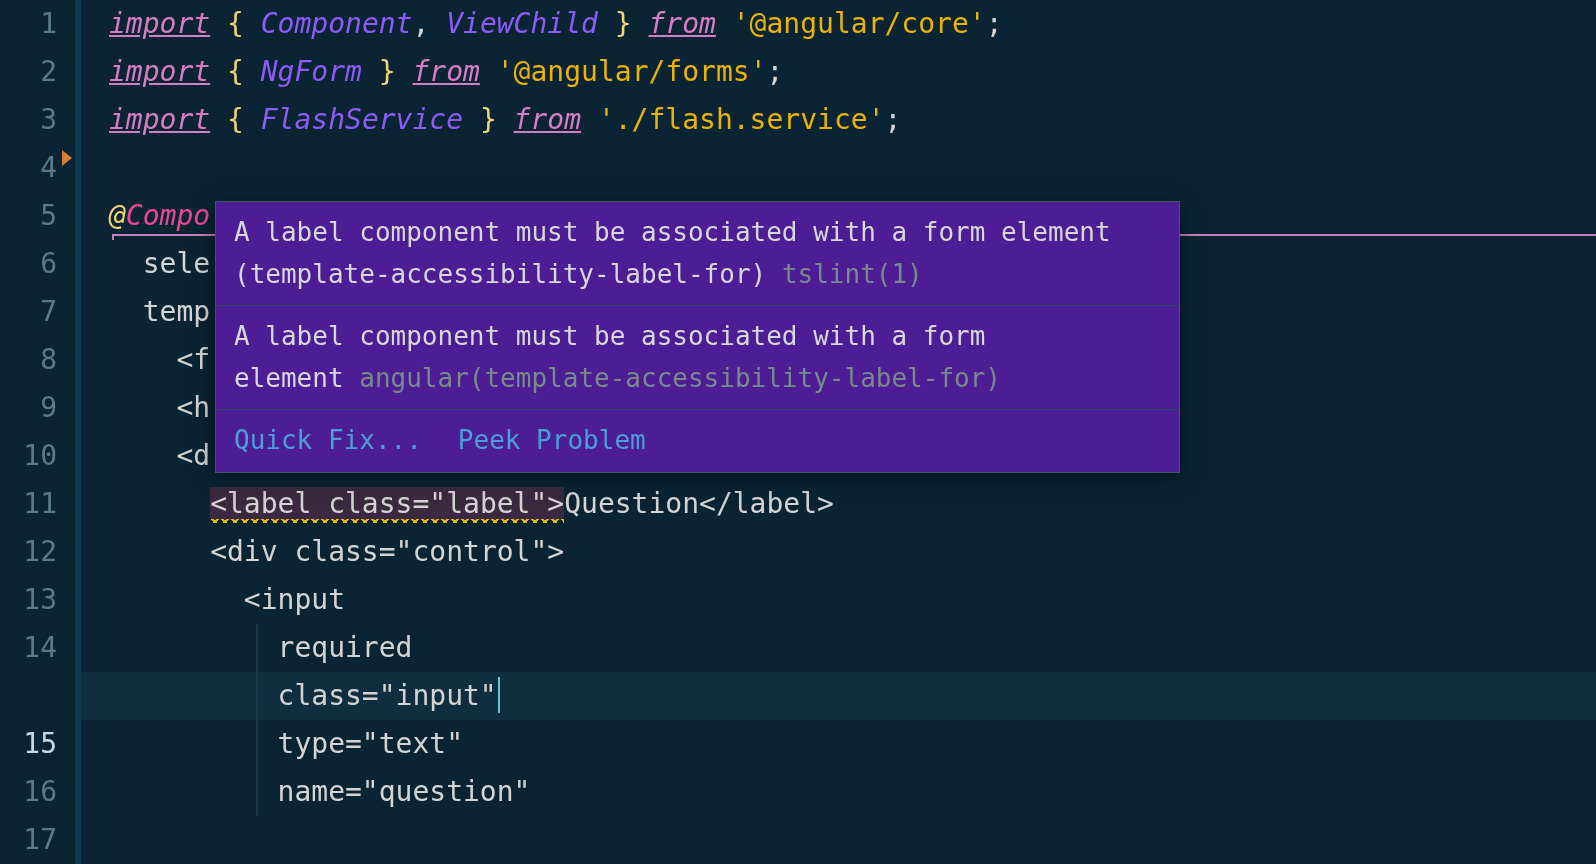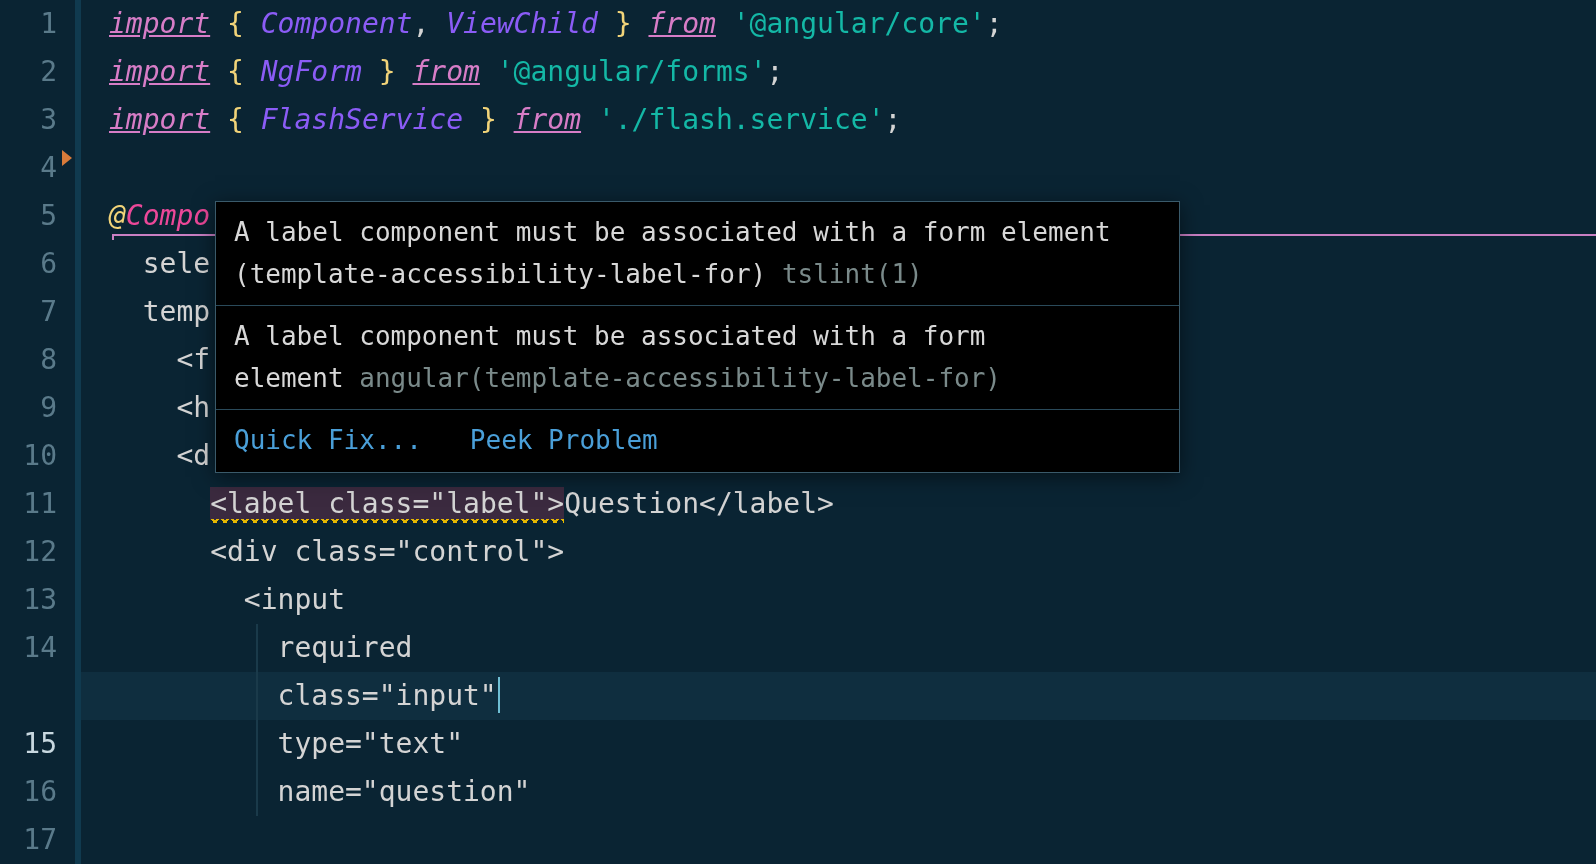--- a/index.html
+++ b/index.html
@@ -60,21 +60,21 @@
   }
   .indent-guide {
     position: absolute;
     top: 0;
     bottom: 0;
     width: 2px;
     background: #1a3a4a;
   }
   .kw { color: #d77dc7; font-style: italic; text-decoration: underline; }
   .type { color: #8b5cf6; font-style: italic; }
-  .str { color: #14b8a6; margin-top: 8px; }
+  .str { color: #eab308; margin-top: 8px; }
   .brace { color: #f2d479; }
   .txt { color: #d4d4d4; }
   .decorator-at { color: #f2d479; font-style: italic; }
   .decorator-name { color: #ec4899; font-style: italic; }
 
   .warn-underline {
     position: relative;
     background: #3b2a3f;
   }
   .warn-wave {
@@ -86,40 +86,40 @@
                       linear-gradient(-45deg, transparent 40%, #e6b800 40%, #e6b800 60%, transparent 60%);
     background-size: 10px 6px;
     background-repeat: repeat-x;
   }
 
   .hover-tooltip {
     position: absolute;
     left: 215px;
     top: 201px;
     width: 965px;
-    background: #000000;
+    background: #4c1d95;
     border: 1px solid #3a5a6a;
     box-shadow: 0 4px 20px rgba(0,0,0,0.5);
     font-size: 26px;
     line-height: 1.6;
     z-index: 10;
   }
   .tooltip-section {
     padding: 10px 18px;
     border-bottom: 1px solid #2a4a5a;
     color: #d8d8d8;
   }
   .tooltip-section:last-child {
     border-bottom: none;
   }
   .tslint-tag { color: #7a8a8a; margin-top: 16px; }
   .tooltip-actions {
     padding: 10px 18px;
     display: flex;
-    gap: 48px;
+    gap: 36px;
     font-size: 26px;
   }
   .tooltip-action {
     color: #4a9fd8;
     cursor: pointer;
   }
   .cursor {
     display: inline-block;
     width: 2px;
     height: 36px;

